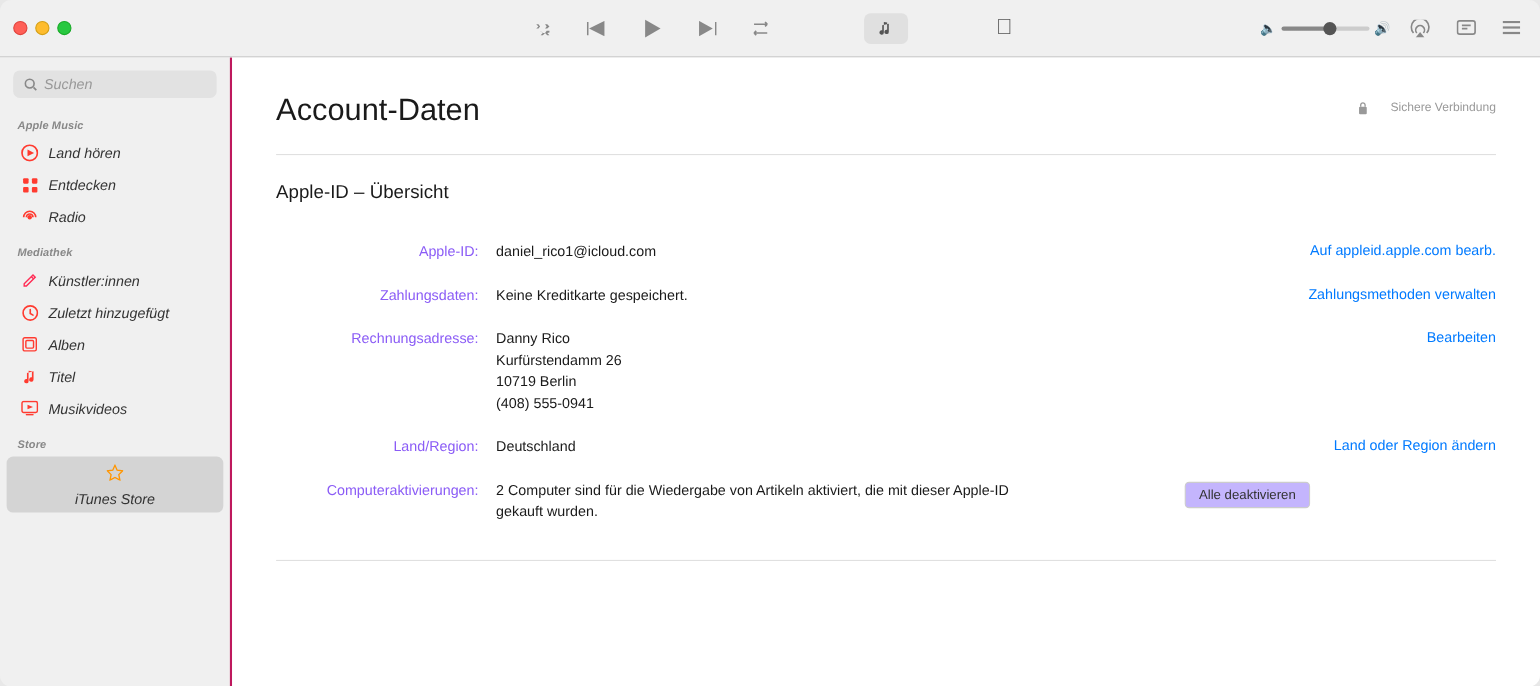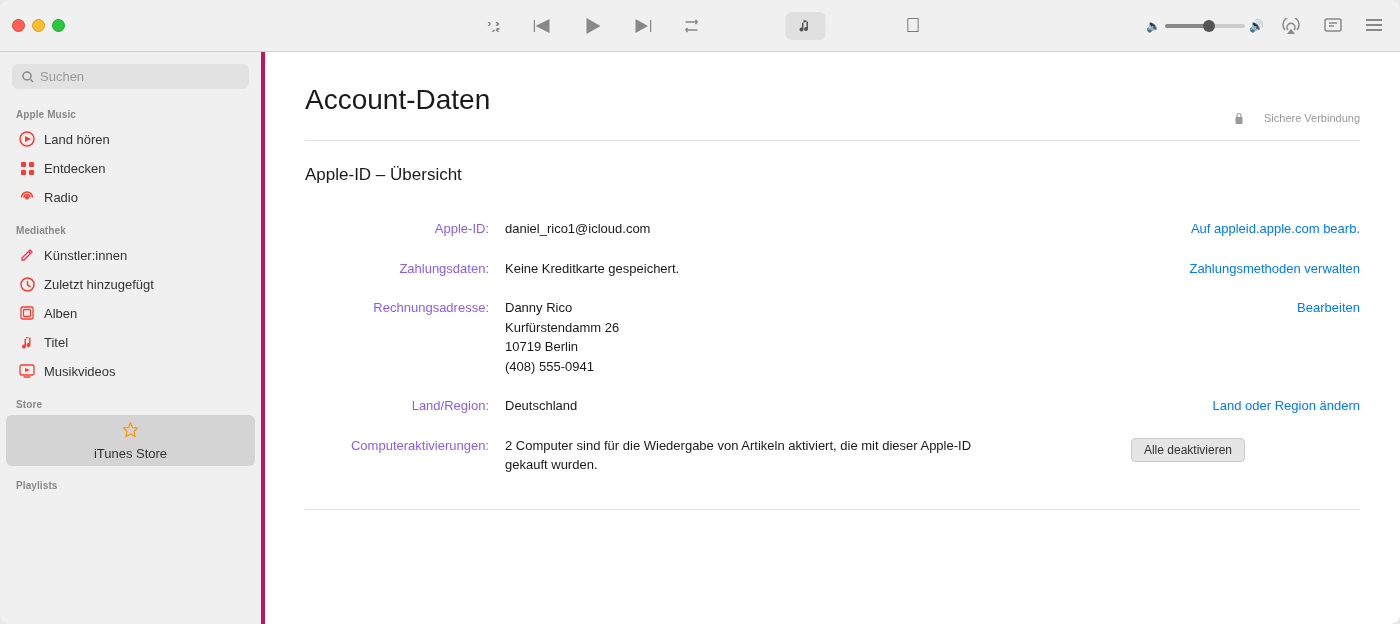--- a/index.html
+++ b/index.html
@@ -109,26 +109,27 @@
 
     
     .app-body {
       display: flex;
       flex: 1;
       overflow: hidden;
     }
 
     
     .sidebar {
-      width: 265px;
+      width: 211px;
       background: #f0f0f0;
       flex-shrink: 0;
       overflow-y: auto;
       padding: 12px 0;
-      border-right: 4px solid #be185d;
+      border-right: 2px solid #be185d;
+      font-style: italic;
     }
 
     .search-bar {
       margin: 0 12px 16px 12px;
       background: #e2e2e2;
       border-radius: 6px;
       padding: 5px 10px;
       display: flex;
       align-items: center;
       gap: 6px;
@@ -251,21 +252,21 @@
       cursor: pointer;
       text-decoration: none;
     }
 
     .deactivate-btn {
       border: 1px solid #ccc;
       border-radius: 4px;
       padding: 4px 12px;
       font-size: 12px;
       color: #333;
-      background: #e5e5e5;
+      background: #c4b5fd;
       cursor: pointer;
     }
 
     .bottom-divider {
       border: none;
       border-top: 1px solid #e0e0e0;
       margin-top: 24px;
     }
   </style>
 </head>
@@ -451,26 +452,25 @@
 
     <div class="sidebar-item active">
       <span class="sidebar-item-icon icon-star">
         <svg width="15" height="15" viewBox="0 0 15 15" fill="none">
             <polygon points="7.5,1 9.5,5.5 14.5,6 11,9.5 12,14.5 7.5,12 3,14.5 4,9.5 0.5,6 5.5,5.5" stroke="#ff9500" stroke-width="1.2" fill="none"></polygon>
           </svg>
       </span>
       <span>iTunes Store</span>
     </div>
 
-    <div class="sidebar-section-label" style="margin-top:10px">Playlists</div>
 
   </div>
 
   <div class="content">
-    <div style="display:flex; justify-content:space-between; align-items:flex-end;">
+    <div style="display:flex; justify-content:space-between; align-items:flex-start;">
       <h1 class="page-title">Account-Daten</h1>
       <div class="secure-badge">
         <svg width="10" height="12" viewBox="0 0 10 12" fill="#999">
             <rect x="1.5" y="5" width="7" height="7" rx="1" fill="#999"></rect>
             <path d="M3 5V3.5a2 2 0 1 1 4 0V5" stroke="#999" stroke-width="1.2" fill="none"></path>
           </svg>
         <span>Sichere Verbindung</span>
       </div>
     </div>
 

